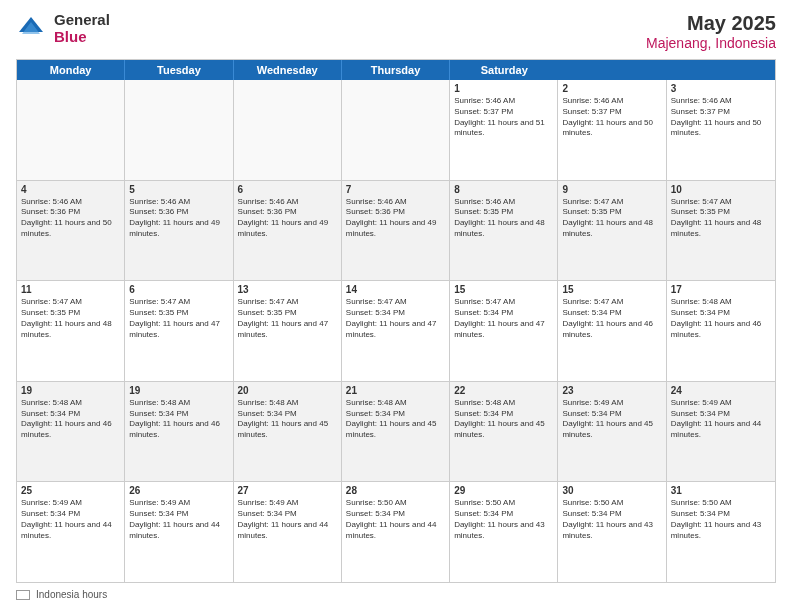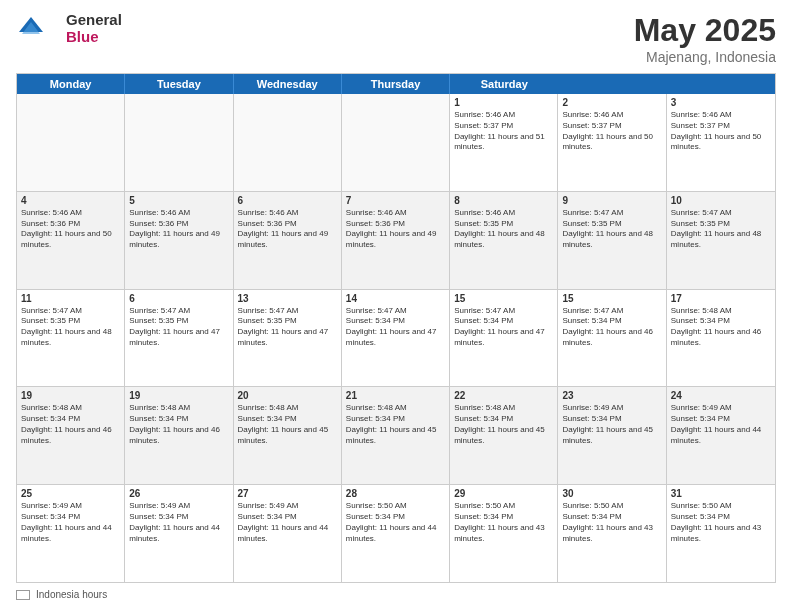--- a/index.html
+++ b/index.html
@@ -19,21 +19,21 @@
     }
     .header {
       display: flex;
       justify-content: space-between;
       align-items: flex-start;
       margin-bottom: 8px;
     }
     .logo {
       display: flex;
       align-items: center;
-      gap: 20px;
+      gap: 8px;
     }
     .logo-text {
       display: flex;
       flex-direction: column;
       line-height: 1.1;
     }
     .logo-general {
       font-size: 15px;
       font-weight: bold;
       color: #333;
@@ -44,27 +44,27 @@
       color: #be185d;
     }
     .logo-icon {
       width: 30px;
       height: 30px;
     }
     .title-block {
       text-align: right;
     }
     .title-month {
-      font-size: 32px;
+      font-size: 20px;
       font-weight: bold;
       color: #333;
     }
     .title-location {
       font-size: 14px;
-      color: #737373;
+      color: #be185d;
     }
     .calendar {
       flex: 1;
       display: flex;
       flex-direction: column;
       border: 1px solid #ccc;
     }
     .cal-header {
       display: grid;
       grid-template-columns: repeat(7, 1fr);

